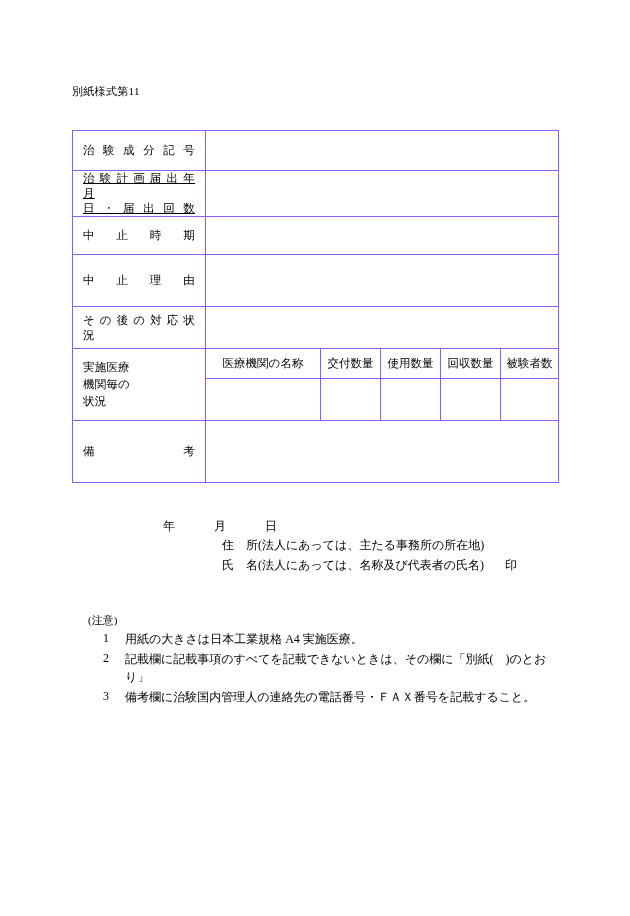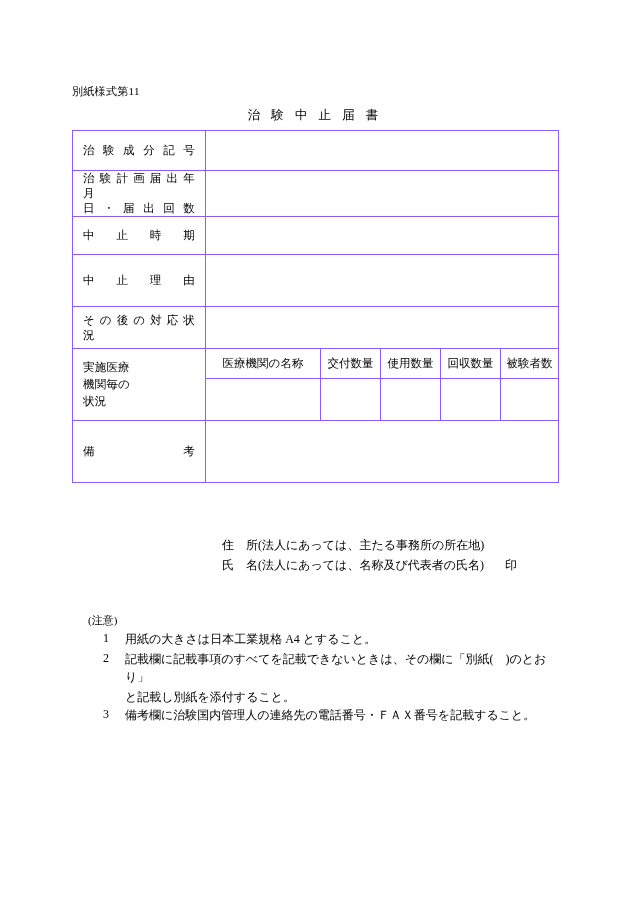--- a/index.html
+++ b/index.html
@@ -58,21 +58,21 @@
   }
   .spaced {
     display: block;
     padding: 0 10px;
     text-align: justify;
     text-align-last: justify;
     letter-spacing: 0.2px;
   }
   .cell-label { width: 133px; }
   .row-h1 { height: 40px; }
-  .row-h2 { height: 40px; }
+  .row-h2 { height: 40px; text-decoration: underline; }
   .row-h3 { height: 38px; }
   .row-h4 { height: 52px; }
   .row-h5 { height: 42px; }
   .row-hh { height: 30px; }
   .row-hd { height: 42px; }
   .row-hb { height: 62px; }
   .sub-head {
     text-align: center;
     font-size: 11.5px;
   }
@@ -148,21 +148,20 @@
     line-height: 1.45;
   }
 </style>
 </head>
 <body>
 
 <div class="page">
 
   <div class="form-no">別紙様式第11</div>
 
-  <div class="doc-title">治 験 中 止 届 書</div>
 
   <table class="main">
     <colgroup>
       <col style="width:133px">
       <col style="width:115px">
       <col style="width:60px">
       <col style="width:60px">
       <col style="width:60px">
       <col style="width:58px">
     </colgroup>
@@ -227,40 +226,44 @@
       <tr class="row-hb">
         <td class="cell-label">
           <span class="spaced">備 考</span>
         </td>
         <td colspan="5"></td>
       </tr>
     </tbody>
   </table>
 
 
+  <div class="dateline">
+    <span class="g1">年</span>
+    <span class="g2">月</span>
+    <span class="g3">日</span>
+  </div>
 
   <div class="addr">住　所(法人にあっては、主たる事務所の所在地)</div>
 
   <div class="name">
     <span>氏　名(法人にあっては、名称及び代表者の氏名)</span>
     <span class="seal">印</span>
   </div>
 
 
   <div class="notes-title">(注意)</div>
 
   <div class="notes">
     <div class="note-item">
       <div class="note-num">1</div>
-      <div class="note-txt">用紙の大きさは日本工業規格 A4 とすること。</div>
+      <div class="note-txt">用紙の大きさは日本工業規格 A4 実施医療。</div>
     </div>
     <div class="note-item">
       <div class="note-num">2</div>
       <div class="note-txt">記載欄に記載事項のすべてを記載できないときは、その欄に「別紙(　)のとおり」</div>
     </div>
-    <div class="note-cont">と記載し別紙を添付すること。</div>
     <div class="note-item">
       <div class="note-num">3</div>
       <div class="note-txt">備考欄に治験国内管理人の連絡先の電話番号・ＦＡＸ番号を記載すること。</div>
     </div>
   </div>
 
 </div>
 
 </body></html>

